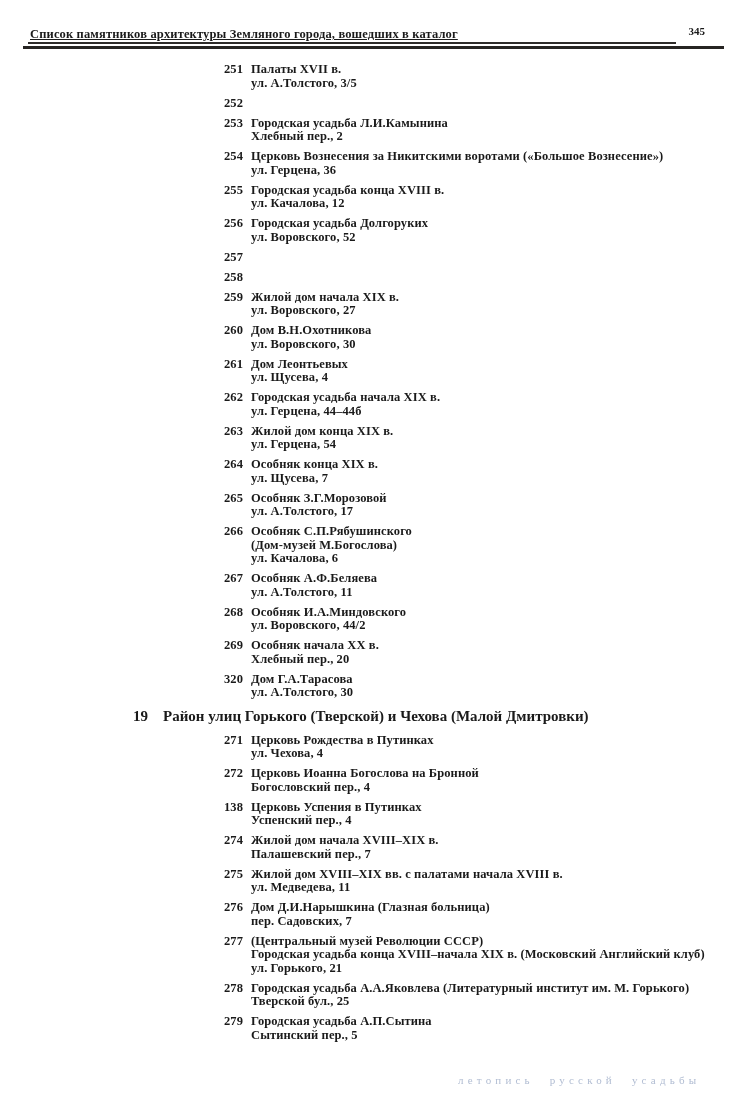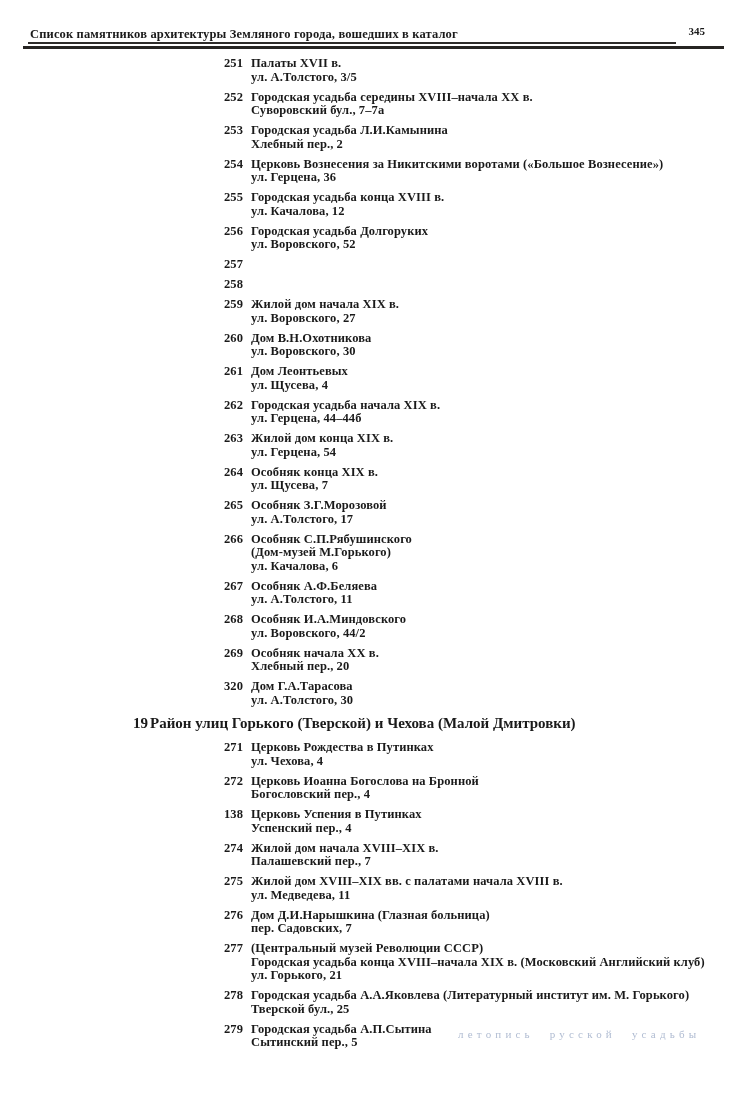--- a/index.html
+++ b/index.html
@@ -3,46 +3,46 @@
 <meta charset="utf-8">
 <style>
   html, body { margin:0; padding:0; background:#ffffff; }
   .page {
     position:relative; width:731px; height:1100px; overflow:hidden;
     background:#ffffff; font-family:"Liberation Serif", serif; color:#1a1a1a;
   }
   
   .runhead-title {
     position:absolute; left:30px; top:27px;
-    font-size:12.5px; font-weight:bold; letter-spacing:0.15px; white-space:nowrap;
+    font-size:12.5px; font-weight:bold; letter-spacing:0.15px; white-space:nowrap;text-decoration:underline;
   }
   .folio {
     position:absolute; right:26px; top:25px;
     font-size:11px; font-weight:bold;
   }
   .rule-thin  { position:absolute; left:28px; top:42px; width:648px; height:1.5px; background:#2e2c2a; }
   .rule-thick { position:absolute; left:23px; top:46px; width:701px; height:2.5px; background:#262422; }
 
   
-  .content { position:absolute; left:0; top:57px; width:629px; }
+  .content { position:absolute; left:0; top:63px; width:629px; }
   .entry {
     display:flex; margin-left:221px; margin-bottom:6.5px;
     font-size:12.5px; line-height:13.5px; font-weight:bold; letter-spacing:0.1px;
   }
   .entry .num { flex:none; width:22px; text-align:right; margin-right:8px; }
   .entry .body { white-space:nowrap; }
 
   .section-heading {
     margin:8px 0 9px 133px;
     font-size:15px; line-height:17px; font-weight:bold; white-space:nowrap;
   }
-  .section-heading .sec-num { margin-right:2px; }
+  .section-heading .sec-num { margin-right:15px; }
 
   .watermark {
-    position:absolute; left:458px; top:1028px;
+    position:absolute; left:458px; top:1074px;
     font-size:11px; font-weight:normal;
     letter-spacing:4.2px; word-spacing:9px; white-space:nowrap;
   }
 </style>
 </head>
 <body>
 
 <div class="page">
 
   <div class="runhead-title">Список памятников архитектуры Земляного города, вошедших в каталог</div>
@@ -56,24 +56,20 @@
     <div id="entries-top">
         <div class="entry">
           <span class="num">251</span>
           <div class="body">
             <div class="line">Палаты XVII в.</div>
             <div class="line">ул. А.Толстого, 3/5</div>
           </div>
         </div>
         <div class="entry">
           <span class="num">252</span>
-          <div class="body">
-            <div class="line">Городская усадьба середины XVIII–начала XX в.</div>
-            <div class="line">Суворовский бул., 7–7а</div>
-          </div>
         </div>
         <div class="entry">
           <span class="num">253</span>
           <div class="body">
             <div class="line">Городская усадьба Л.И.Камынина</div>
             <div class="line">Хлебный пер., 2</div>
           </div>
         </div>
         <div class="entry">
           <span class="num">254</span>
@@ -148,21 +144,21 @@
           <span class="num">265</span>
           <div class="body">
             <div class="line">Особняк З.Г.Морозовой</div>
             <div class="line">ул. А.Толстого, 17</div>
           </div>
         </div>
         <div class="entry">
           <span class="num">266</span>
           <div class="body">
             <div class="line">Особняк С.П.Рябушинского</div>
-            <div class="line">(Дом-музей М.Горького)</div>
+            <div class="line">(Дом-музей М.Богослова)</div>
             <div class="line">ул. Качалова, 6</div>
           </div>
         </div>
         <div class="entry">
           <span class="num">267</span>
           <div class="body">
             <div class="line">Особняк А.Ф.Беляева</div>
             <div class="line">ул. А.Толстого, 11</div>
           </div>
         </div>

